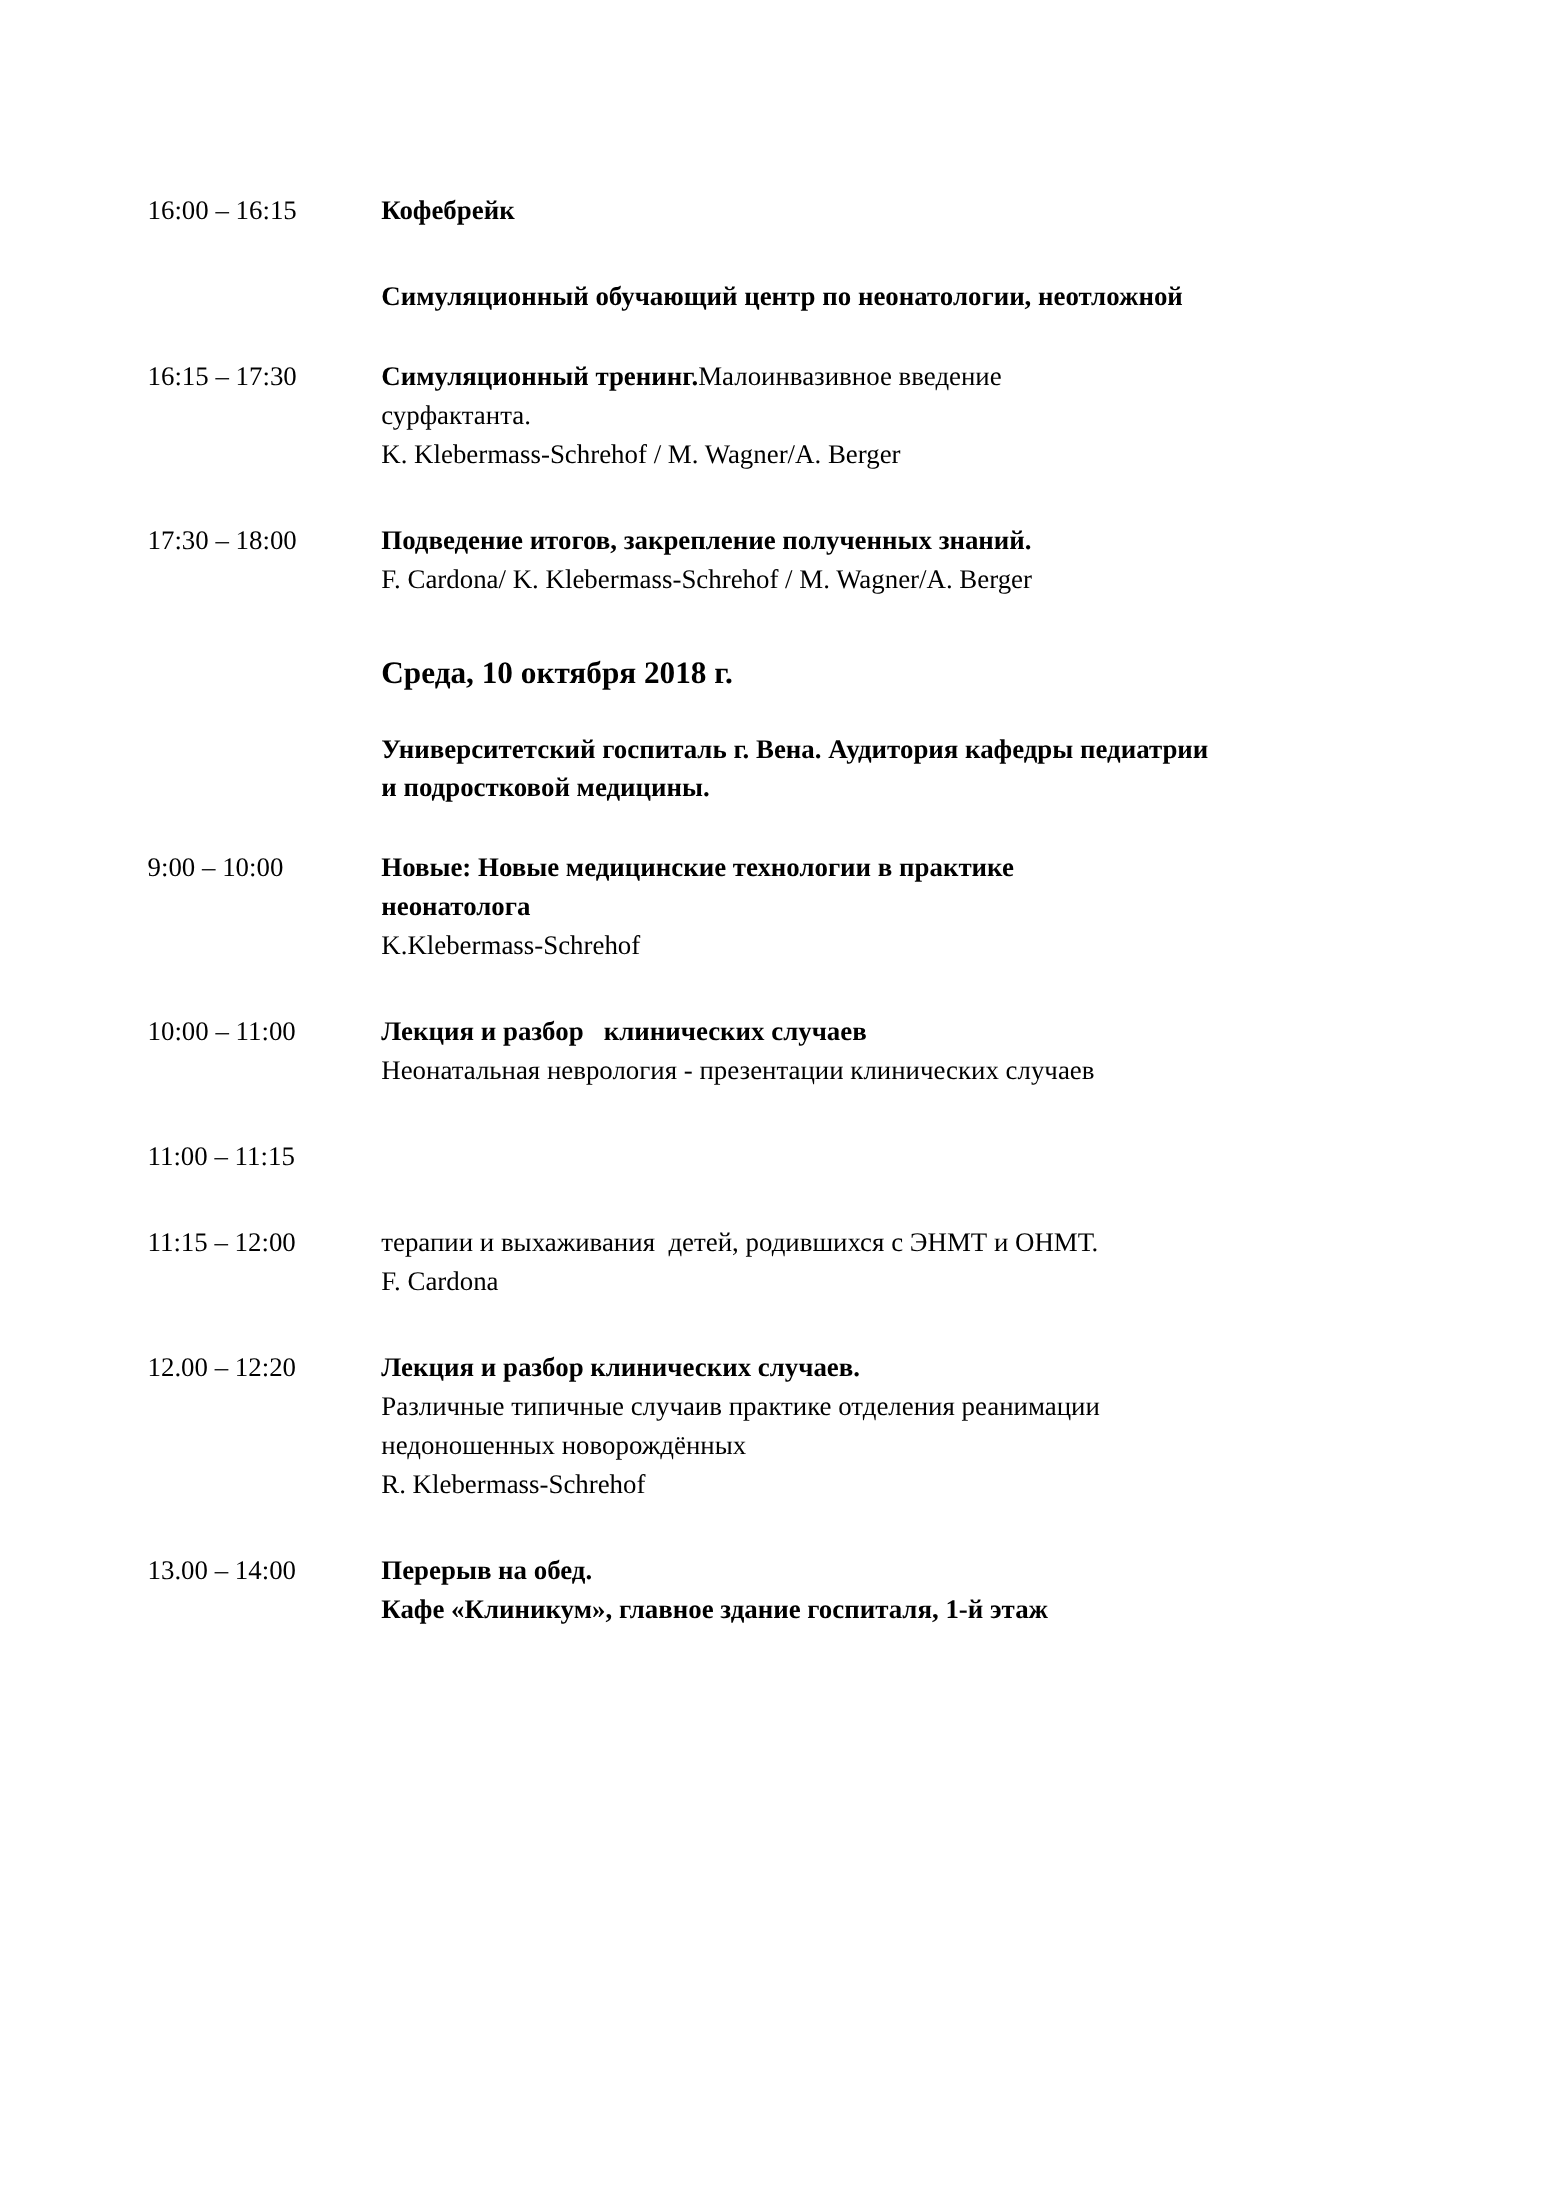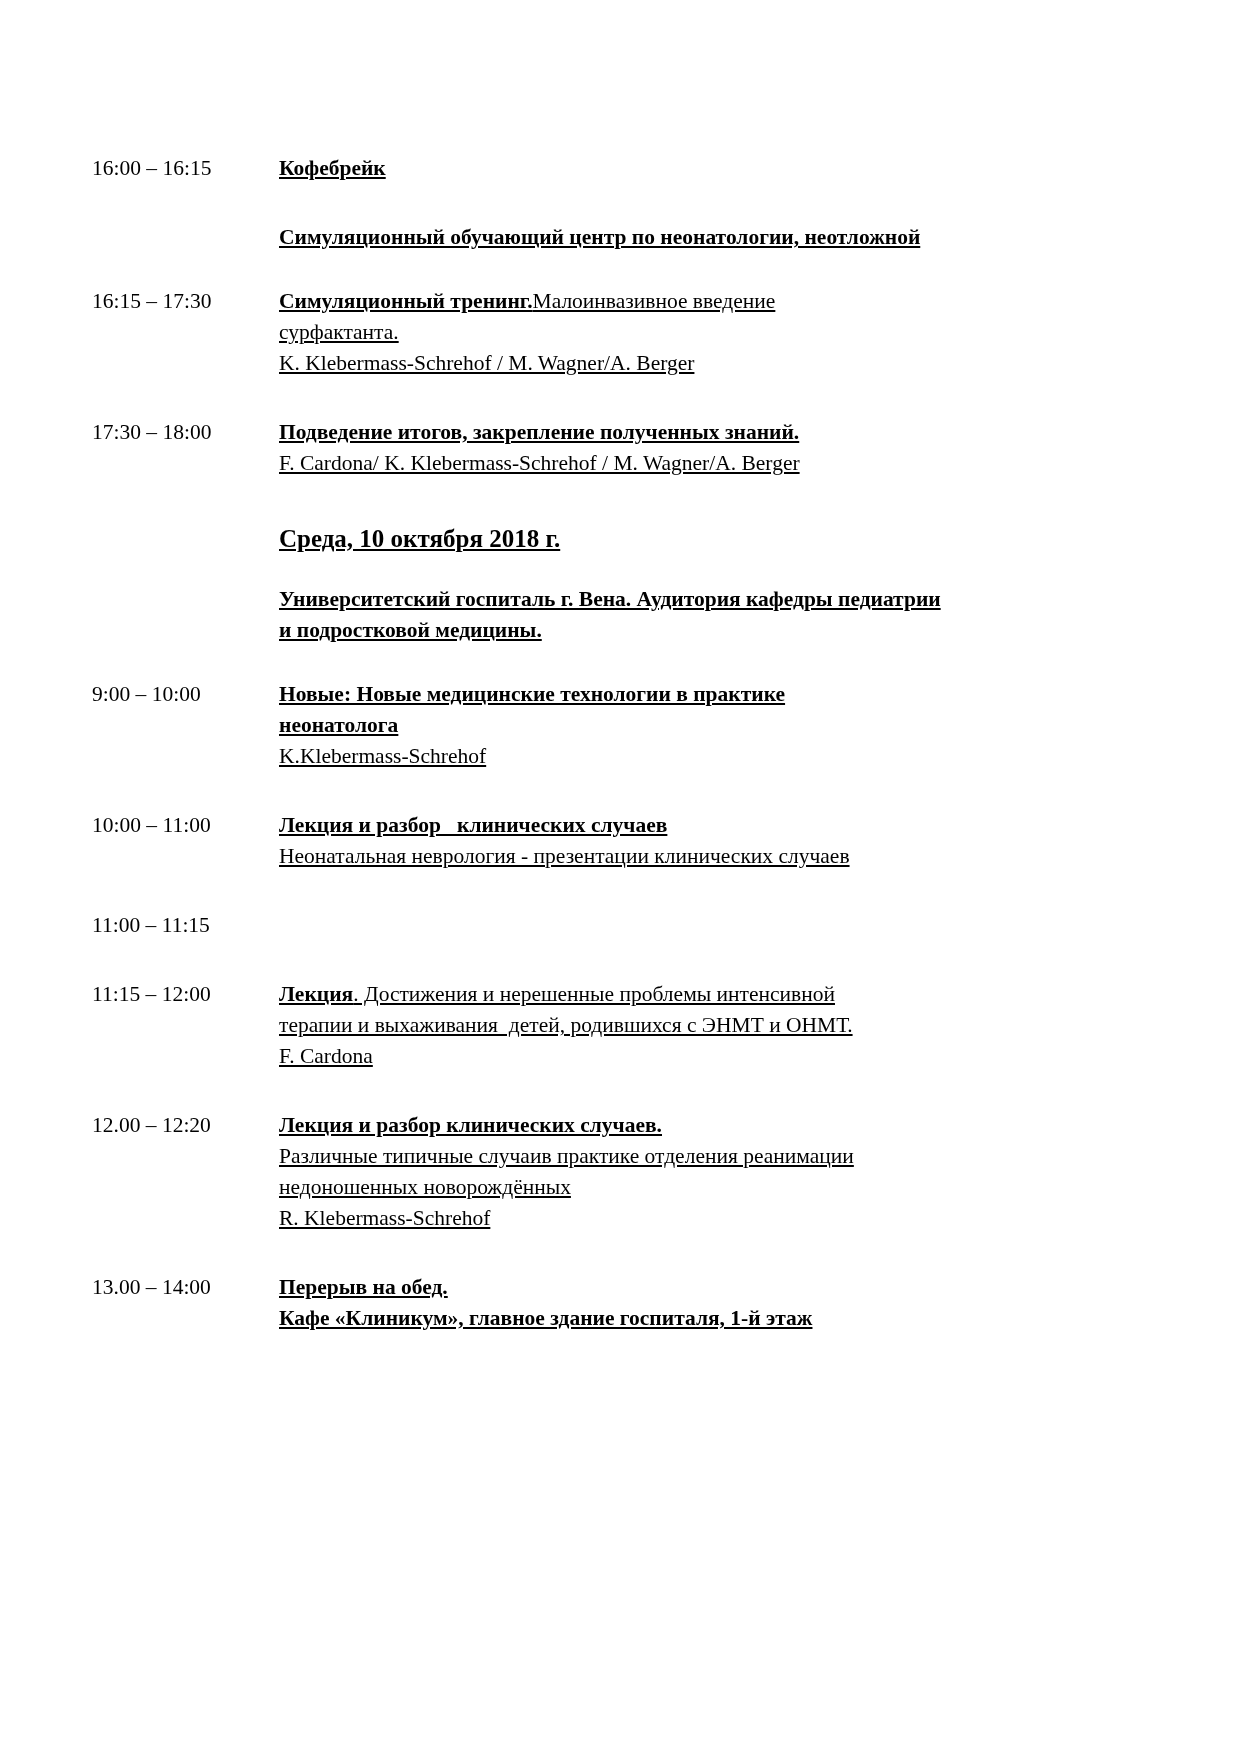--- a/index.html
+++ b/index.html
@@ -7,21 +7,21 @@
   body {
     width: 1240px;
     height: 1754px;
     font-family: "Liberation Serif", "DejaVu Serif", serif;
     color: #000000;
     overflow: hidden;
   }
   .page {
     width: 1240px;
     height: 1754px;
-    padding: 153px 30px 0 92px;
+    padding: 153px 30px 0 118px;
     background: #ffffff;
   }
   .row {
     display: flex;
     align-items: flex-start;
   }
   .row.event { margin-bottom: 38px; }
   .row.note { margin-bottom: 33px; }
   .row.heading { margin-top: 42px; margin-bottom: 27px; }
   .time {
@@ -29,21 +29,21 @@
     width: 187px;
     font-size: 21.5px;
     line-height: 31px;
     white-space: pre;
   }
   .content {
     width: 720px;
     font-size: 21.5px;
     line-height: 31px;
   }
-  .line { white-space: pre; text-decoration: underline; }
+  .line { white-space: pre; }
   .bold { font-weight: bold; }
   .regular { font-weight: normal; }
   .row.heading .content {
     font-size: 25px;
     font-weight: bold;
     line-height: 36px;
   }
 </style>
 </head>
 <body>
@@ -104,21 +104,20 @@
           <div class="line"><span class="bold">Лекция и разбор   клинических случаев</span></div>
           <div class="line"><span class="regular">Неонатальная неврология - презентации клинических случаев</span></div>
         </div>
       </div>
       <div class="row event">
         <div class="time">11:00 – 11:15</div>
       </div>
       <div class="row event">
         <div class="time">11:15 – 12:00</div>
         <div class="content">
-          <div class="line"><span class="bold">Лекция</span><span class="regular">. Достижения и нерешенные проблемы интенсивной</span></div>
           <div class="line"><span class="regular">терапии и выхаживания  детей, родившихся с ЭНМТ и ОНМТ.</span></div>
           <div class="line"><span class="regular">F. Cardona</span></div>
         </div>
       </div>
       <div class="row event">
         <div class="time">12.00 – 12:20</div>
         <div class="content">
           <div class="line"><span class="bold">Лекция и разбор клинических случаев.</span></div>
           <div class="line"><span class="regular">Различные типичные случаив практике отделения реанимации</span></div>
           <div class="line"><span class="regular">недоношенных новорождённых</span></div>

